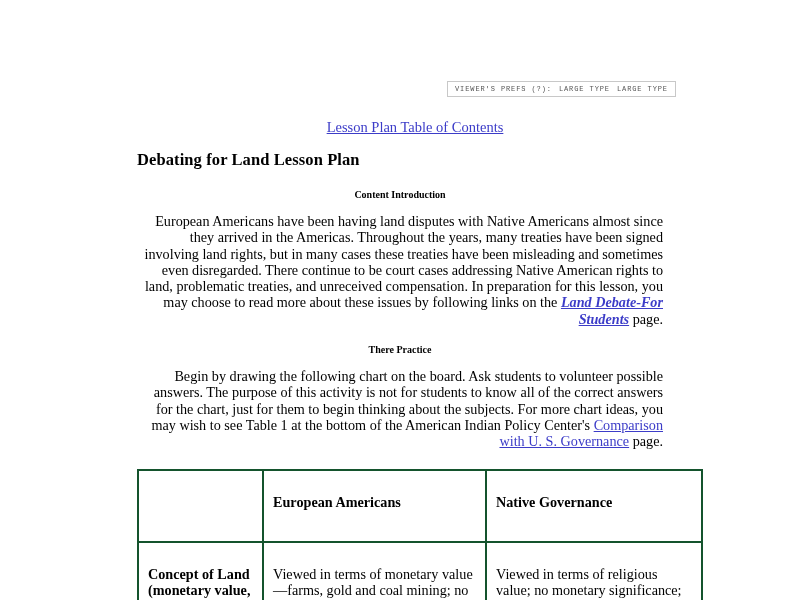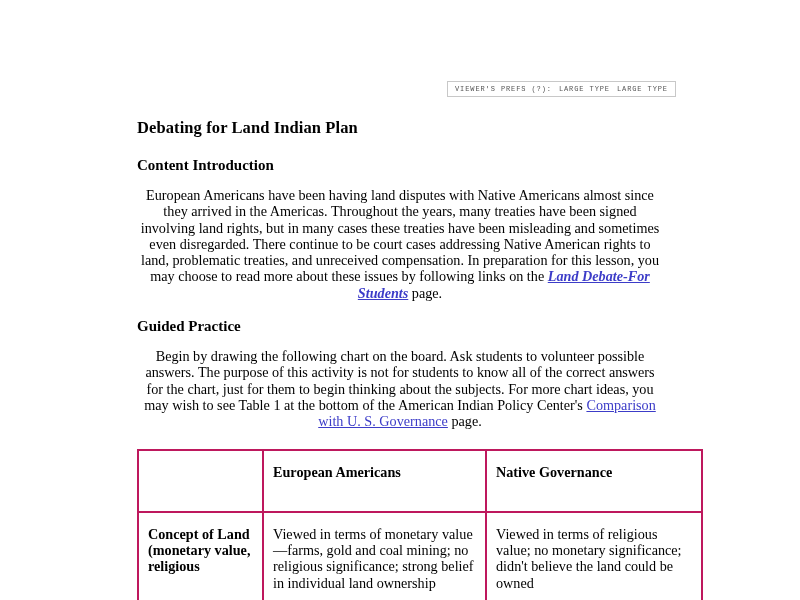--- a/index.html
+++ b/index.html
@@ -67,51 +67,52 @@
   }
 
   h1.doc-title {
     font-size: 16.5px;
     font-weight: bold;
     margin: 0 0 19px 0;
     letter-spacing: 0.1px;
   }
 
   h2.section-head {
-    font-size: 15px;
+    font-size: 10px;
     font-weight: bold;
     margin: 0 0 13px 0;
+    text-align: center;
   }
 
   p.body-text {
     font-size: 14.2px;
     line-height: 16.3px;
     margin: 0 0 17px 0;
-    text-align: center;
+    text-align: right;
   }
   p.body-text:last-of-type { margin-bottom: 8px; }
 
   a.link-italic {
     font-style: italic;
     font-weight: bold;
     color: #3c3cc8;
     text-decoration: underline;
   }
 
   
   table.chart-table {
     border-collapse: collapse;
     width: 521px;
     margin-top: 19px;
     table-layout: fixed;
   }
   table.chart-table td {
-    border: 2px solid #be185d;
+    border: 2px solid #14532d;
     vertical-align: top;
-    padding: 13px 10px 9px 9px;
+    padding: 23px 10px 9px 9px;
     font-size: 14.2px;
     line-height: 16.4px;
     margin-top: 36px;
   }
   td.col-rowlabel { width: 104px; }
   td.col-euro { width: 202px; }
   td.col-native { width: 195px; }
 
   td.header-cell {
     font-weight: bold;
@@ -127,27 +128,30 @@
 <body>
 
 <div class="page">
 
   <div class="prefs-box">
     <span class="pref-label">VIEWER'S PREFS (?):</span><span class="prefs-gap"></span><a href="#" class="pref-link">LARGE TYPE</a><span class="prefs-gap"></span><a href="#" class="pref-link">LARGE TYPE</a>
   </div>
 
   <div class="content">
 
+    <div class="toc-wrap">
+      <a href="#" class="doc-link toc-link">Lesson Plan Table of Contents</a>
+    </div>
 
-    <h1 class="doc-title">Debating for Land Indian Plan</h1>
+    <h1 class="doc-title">Debating for Land Lesson Plan</h1>
 
     <h2 class="section-head">Content Introduction</h2>
     <p class="body-text"><span>European Americans have been having land disputes with Native Americans almost since they arrived in the Americas. Throughout the years, many treaties have been signed involving land rights, but in many cases these treaties have been misleading and sometimes even disregarded. There continue to be court cases addressing Native American rights to land, problematic treaties, and unreceived compensation. In preparation for this lesson, you may choose to read more about these issues by following links on the </span><a href="#" class="link-italic">Land Debate-For Students</a><span> page.</span></p>
 
-    <h2 class="section-head">Guided Practice</h2>
+    <h2 class="section-head">There Practice</h2>
     <p class="body-text"><span>Begin by drawing the following chart on the board. Ask students to volunteer possible answers. The purpose of this activity is not for students to know all of the correct answers for the chart, just for them to begin thinking about the subjects. For more chart ideas, you may wish to see Table 1 at the bottom of the American Indian Policy Center's </span><a href="#" class="doc-link">Comparison with U. S. Governance</a><span> page.</span></p>
 
     <table class="chart-table">
       <tbody>
         <tr>
           <td class="col-rowlabel header-cell blank-cell"></td>
           <td class="col-euro header-cell">European Americans</td>
           <td class="col-native header-cell">Native Governance</td>
         </tr>
         <tr>

